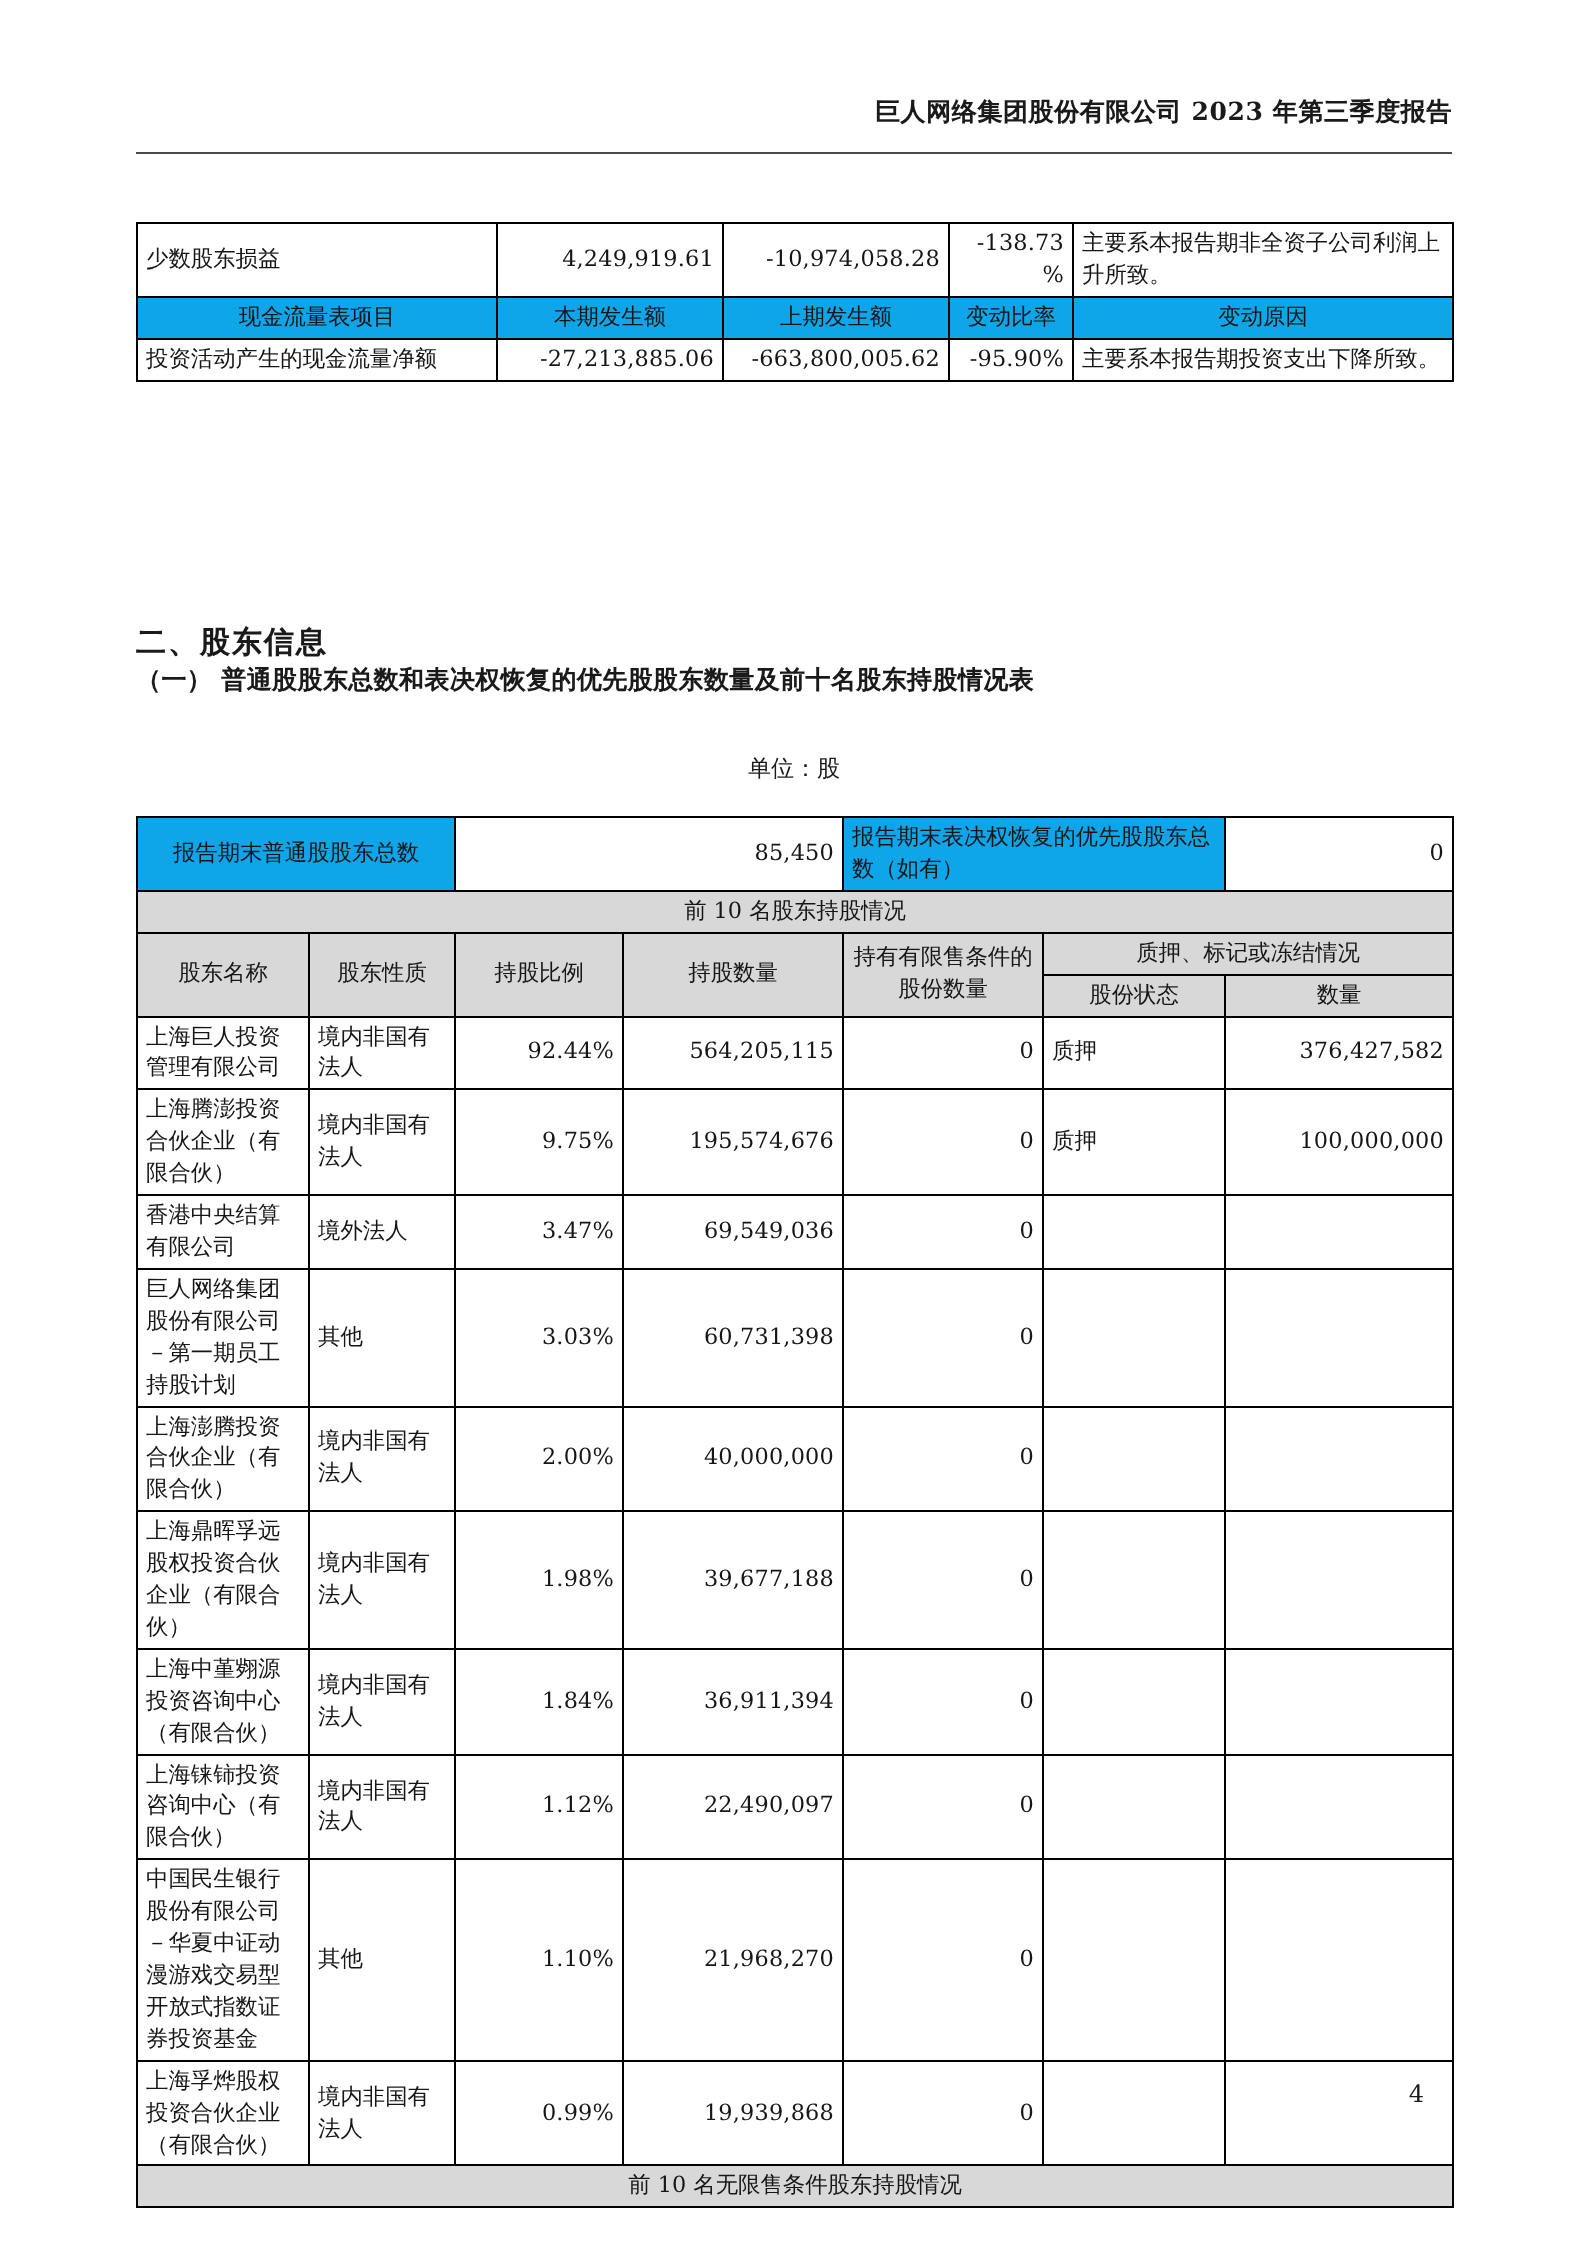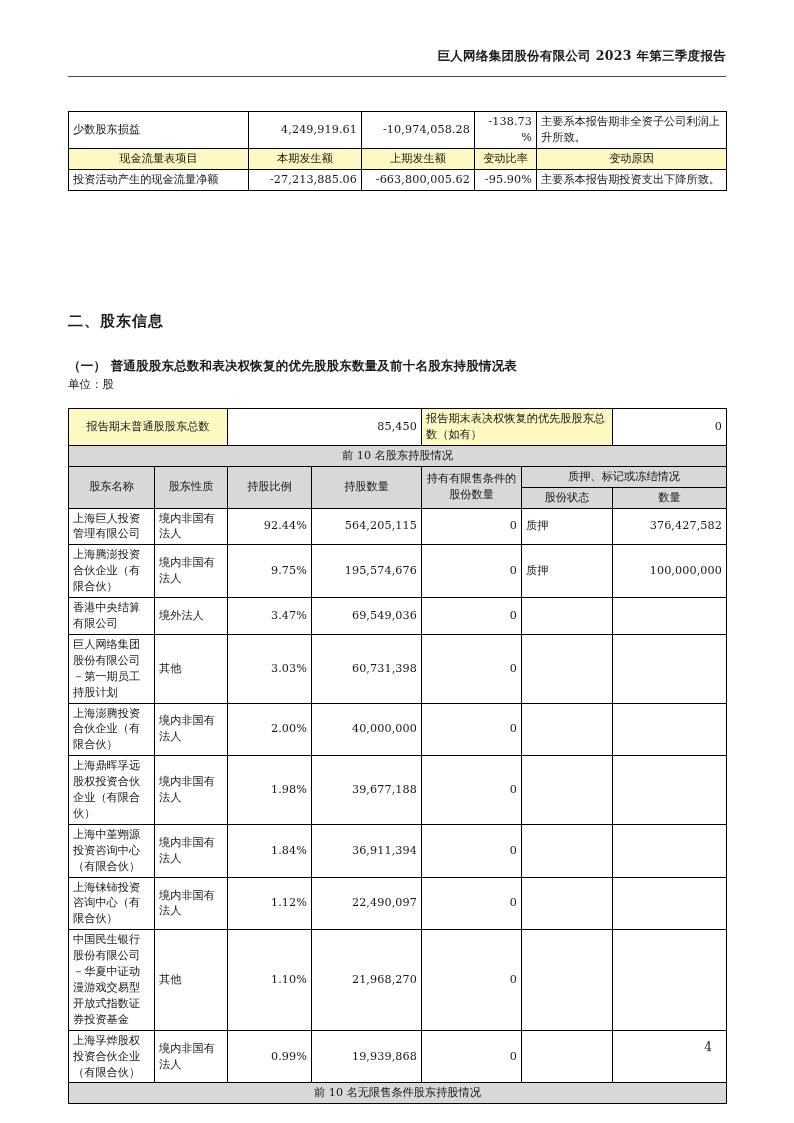--- a/index.html
+++ b/index.html
@@ -35,21 +35,21 @@
     color:#161616;
   }
   table.fin td, table.fin th {
     border:1px solid #000000;
     padding:2px 4px;
     vertical-align:middle;
     font-weight:normal;
     word-wrap:break-word;
     overflow-wrap:break-word;
   }
-  .shaded { background:#fef9c3; }
+  .shaded { background:#0ea5e9; }
   .ctr { text-align:center; }
   .rt  { text-align:right; }
   .lt  { text-align:left; }
   .bold { font-weight:bold; }
   .num { font-family:"DejaVu Serif","Liberation Serif",serif; letter-spacing:.1px; }
 
   
   .t1-wrap { position:absolute; left:68px; top:73px; width:658px;margin-top:38px; }
   table.t1 { width:658px; }
   table.t1 td { height:14px; }
@@ -58,26 +58,26 @@
   .t1 .c2 { width:113px; }
   .t1 .c3 { width:62px; }
   .t1 .c4 { width:190px; }
 
   
   .h1 {
     position:absolute; left:68px; top:312px;
     font-size:15px; font-weight:bold; letter-spacing:1px;
   }
   .h2 {
-    position:absolute; left:68px; top:358px;
+    position:absolute; left:68px; top:332px;
     font-size:12.5px; font-weight:bold; letter-spacing:.2px;
   }
   .unit {
     position:absolute; left:68px; top:377px; width:658px;
-    text-align:left; font-size:11.5px;font-family:Liberation Serif, serif;
+    text-align:center; font-size:11.5px;font-family:Liberation Serif, serif;
   }
 
   
   .t2-wrap { position:absolute; left:68px; top:408px; width:658px; }
   table.t2 { width:658px; }
   .t2 .sc0 { width:86px; }
   .t2 .sc1 { width:73px; }
   .t2 .sc2 { width:84px; }
   .t2 .sc3 { width:110px; }
   .t2 .sc4 { width:100px; }

